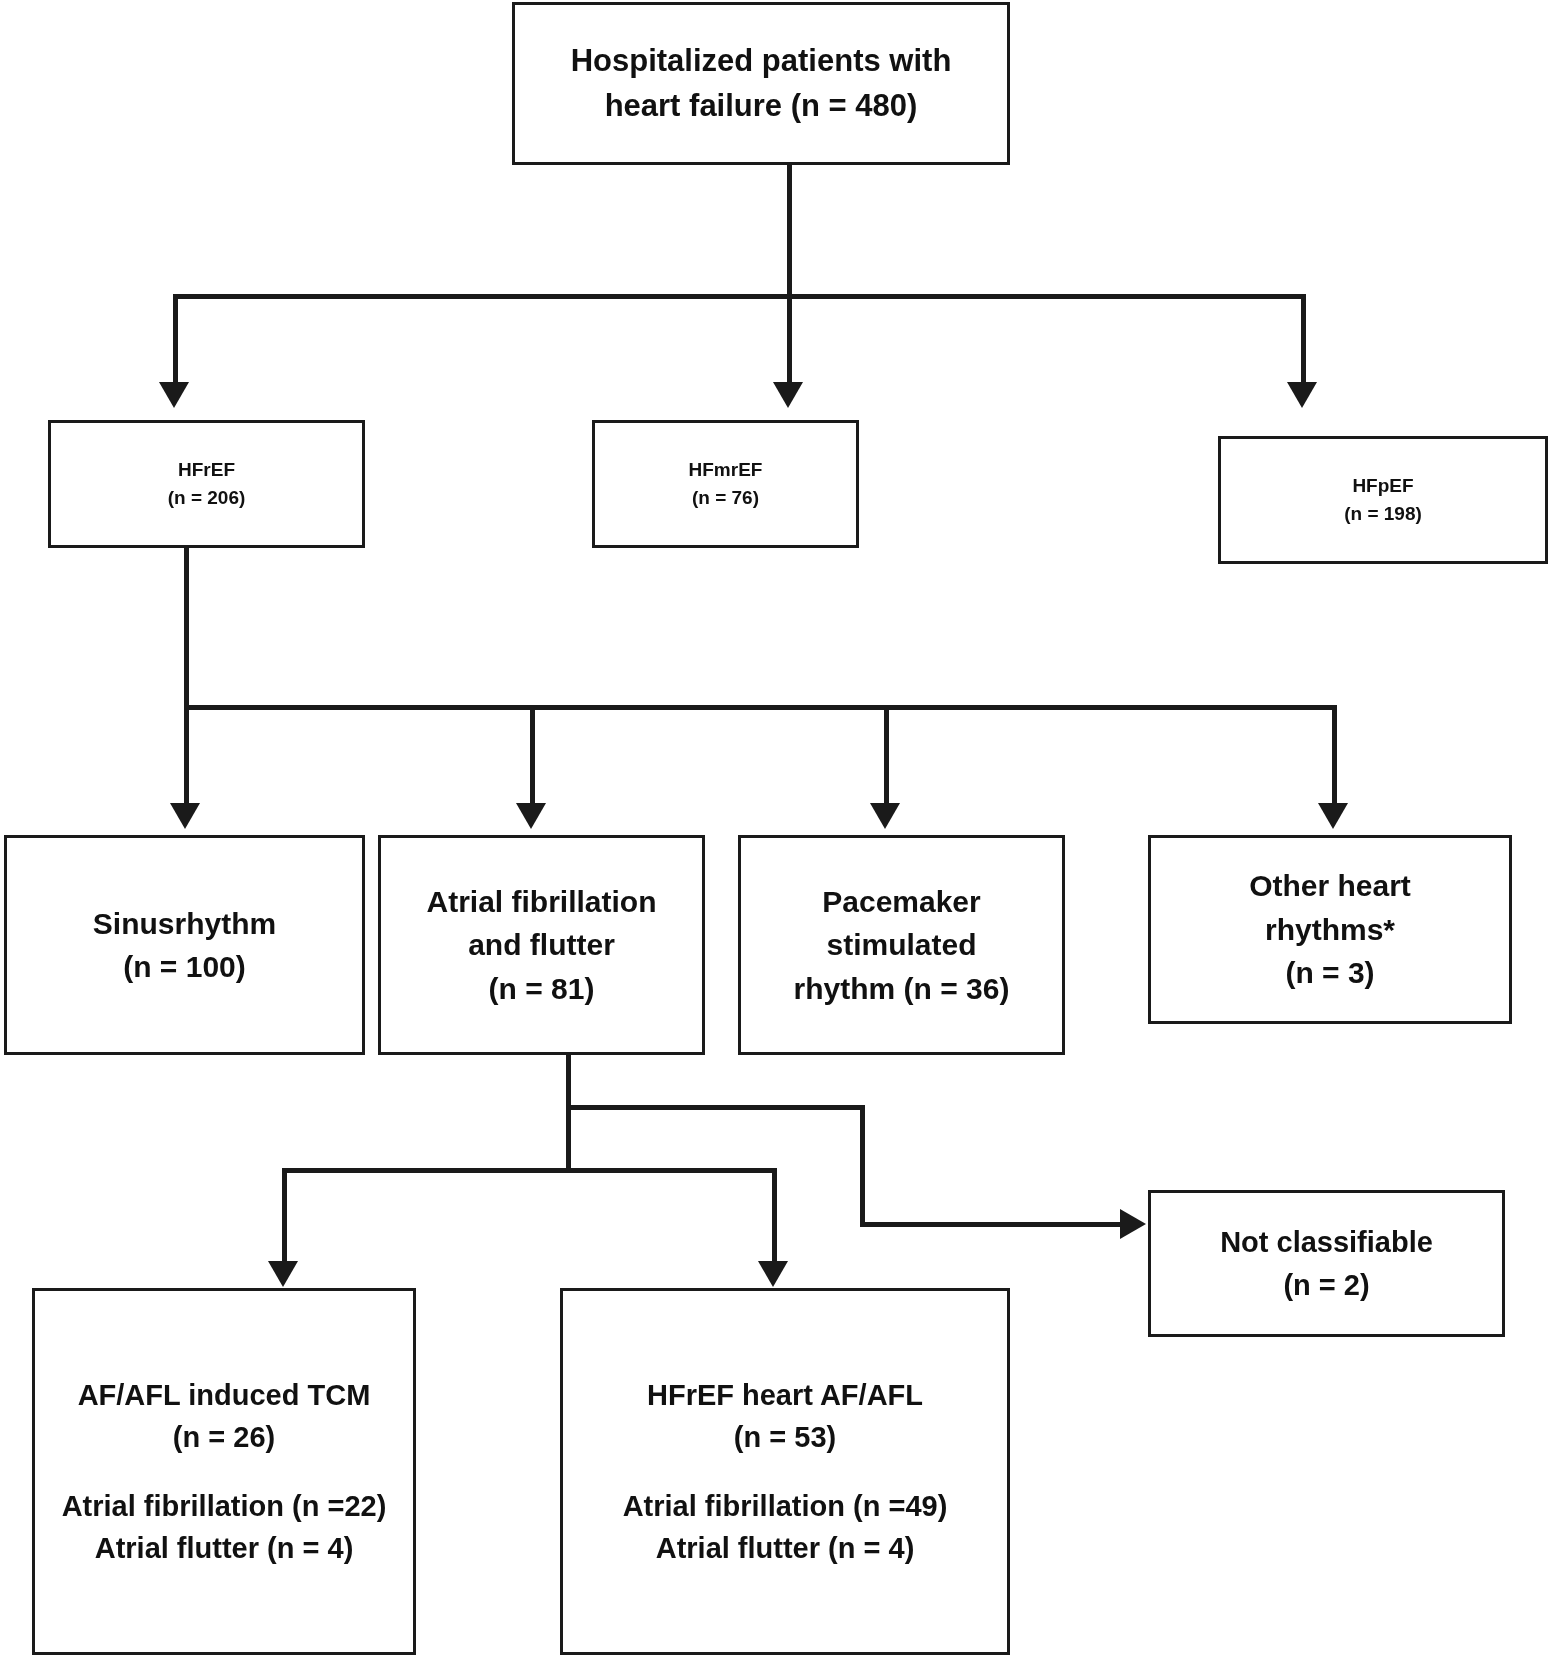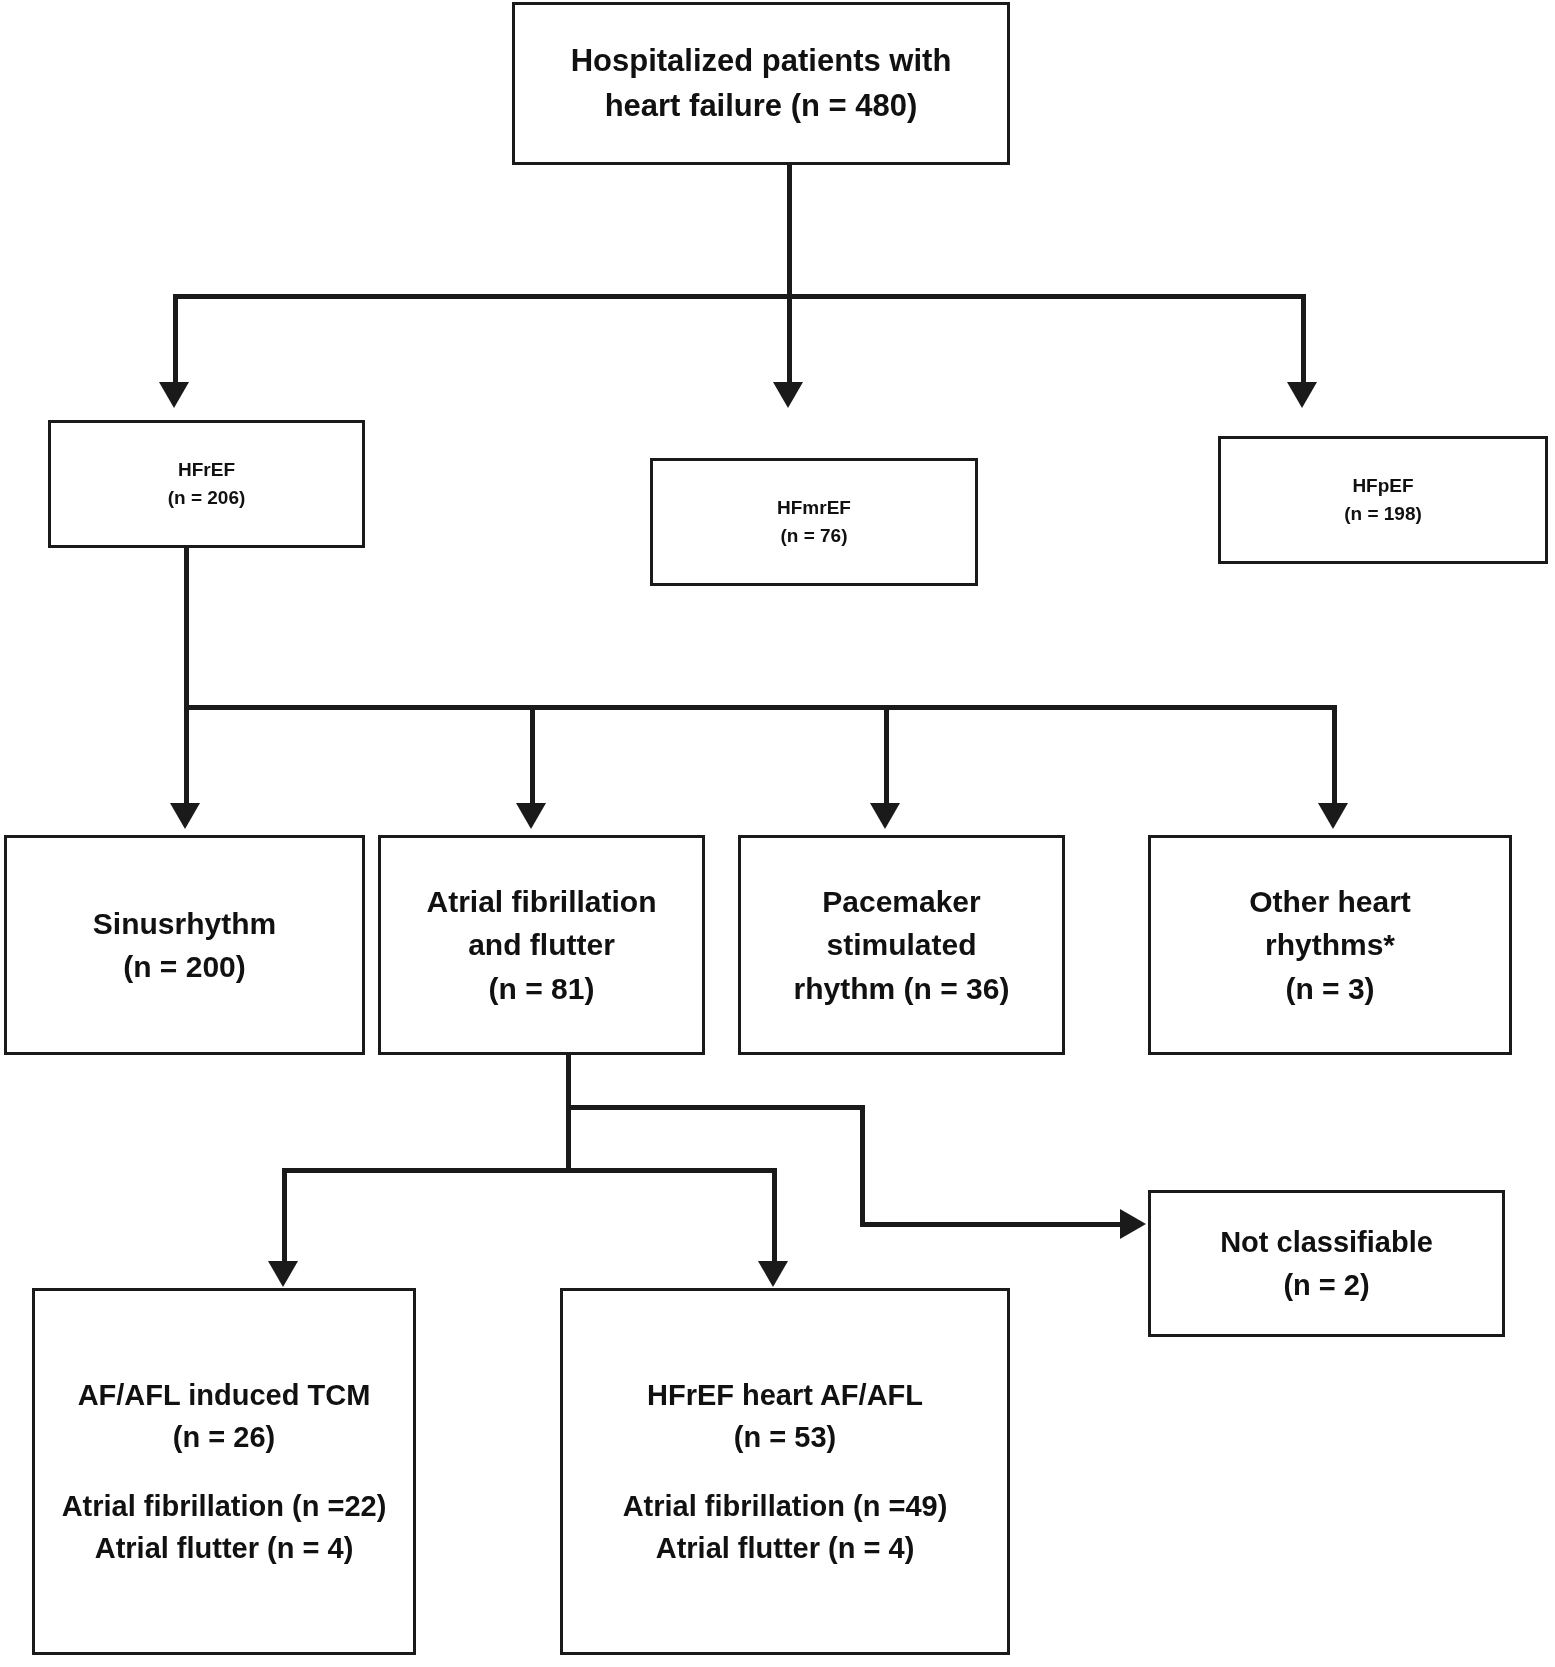--- a/index.html
+++ b/index.html
@@ -118,48 +118,48 @@
   <div class="node fs-top" style="left:512px; top:2px; width:498px; height:163px;">
     <span class="line">Hospitalized patients with</span>
     <span class="line">heart failure (n = 480)</span>
   </div>
 
   <div class="node fs-lvl2" style="left:48px; top:420px; width:317px; height:128px;">
     <span class="line">HFrEF</span>
     <span class="line">(n = 206)</span>
   </div>
 
-  <div class="node fs-lvl2" style="left:650px; top:420px; width:328px; height:128px;margin-top:38px;">
+  <div class="node fs-lvl2" style="left:592px; top:420px; width:267px; height:128px;">
     <span class="line">HFmrEF</span>
     <span class="line">(n = 76)</span>
   </div>
 
   <div class="node fs-lvl2" style="left:1218px; top:436px; width:330px; height:128px;">
     <span class="line">HFpEF</span>
     <span class="line">(n = 198)</span>
   </div>
 
   <div class="node fs-lvl3" style="left:4px; top:835px; width:361px; height:220px;">
     <span class="line">Sinusrhythm</span>
-    <span class="line">(n = 200)</span>
+    <span class="line">(n = 100)</span>
   </div>
 
   <div class="node fs-lvl3" style="left:378px; top:835px; width:327px; height:220px;">
     <span class="line">Atrial fibrillation</span>
     <span class="line">and flutter</span>
     <span class="line">(n = 81)</span>
   </div>
 
   <div class="node fs-lvl3" style="left:738px; top:835px; width:327px; height:220px;">
     <span class="line">Pacemaker</span>
     <span class="line">stimulated</span>
     <span class="line">rhythm (n = 36)</span>
   </div>
 
-  <div class="node fs-lvl3" style="left:1148px; top:835px; width:364px; height:220px;">
+  <div class="node fs-lvl3" style="left:1148px; top:835px; width:364px; height:189px;">
     <span class="line">Other heart</span>
     <span class="line">rhythms*</span>
     <span class="line">(n = 3)</span>
   </div>
 
   <div class="node fs-nc" style="left:1148px; top:1190px; width:357px; height:147px;">
     <span class="line">Not classifiable</span>
     <span class="line">(n = 2)</span>
   </div>
 

